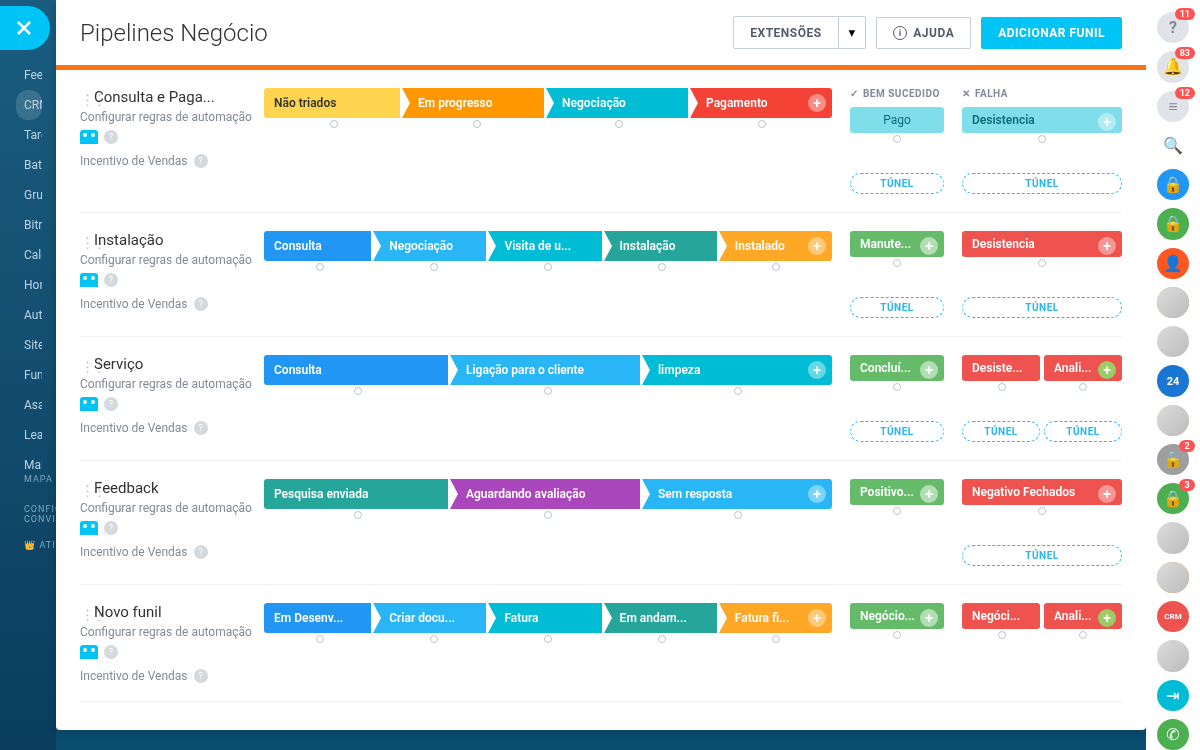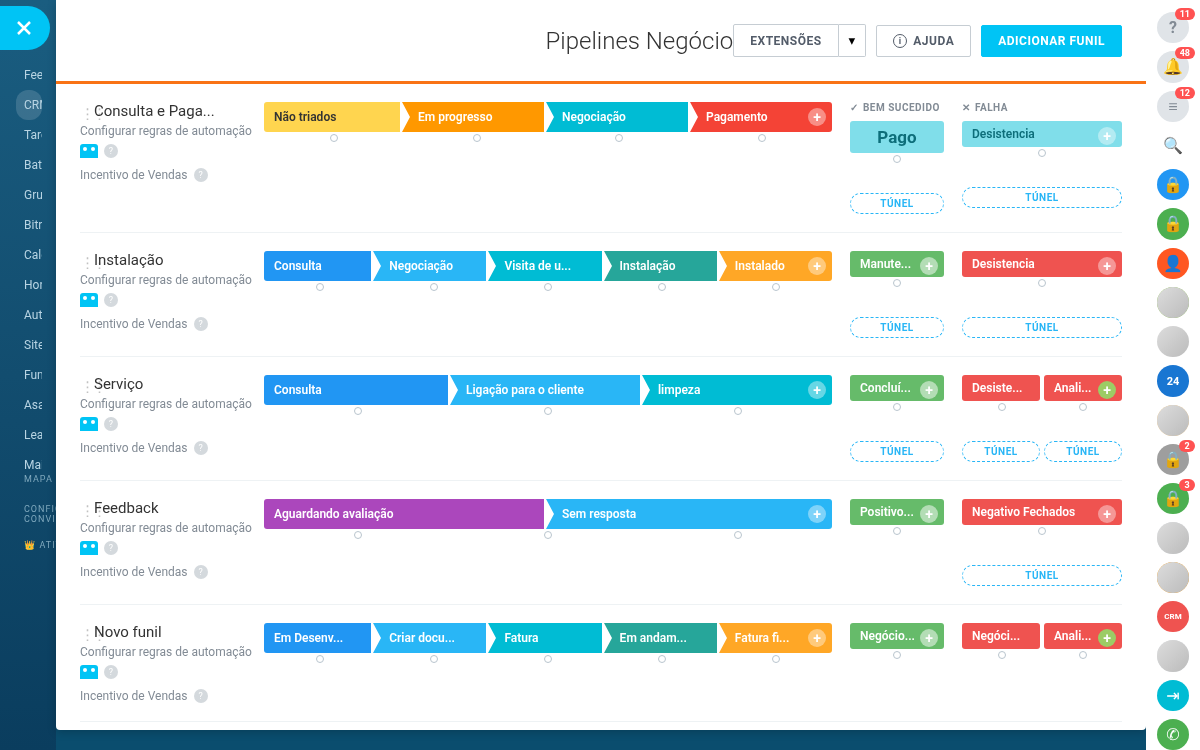--- a/index.html
+++ b/index.html
@@ -7,21 +7,21 @@
 .left-nav{position:absolute;left:0;top:0;width:56px;height:750px;background:linear-gradient(180deg,#1a5d80,#0a3d5e);color:#fff;font-size:12px}
 .hamburger{position:absolute;top:12px;left:18px;cursor:pointer}
 .hamburger div{width:18px;height:2px;background:#fff;margin:3px 0}
 .nav-items{position:absolute;top:60px;left:0;width:42px;color:#b8d4e3;font-size:12px;line-height:30px;padding-left:24px}
 .nav-items div{white-space:nowrap;overflow:hidden;cursor:pointer}
 .nav-items .active{background:rgba(255,255,255,.15);border-radius:12px;padding:0 8px;margin-left:-8px}
 .nav-section{position:absolute;bottom:200px;left:24px;color:#7fa8bd;font-size:9px;letter-spacing:1px}
 .main{position:absolute;left:56px;top:0;width:1090px;height:730px;background:#fff;border-radius:0 0 4px 4px;box-shadow:0 2px 10px rgba(0,0,0,.2)}
 .close-btn{position:absolute;left:-2px;top:6px;width:52px;height:44px;background:#00c4f5;border-radius:0 22px 22px 0;display:flex;align-items:center;justify-content:center;cursor:pointer;z-index:5}
 .close-btn svg{width:16px;height:16px}
-.header{padding:24px 24px;display:flex;align-items:center;justify-content:flex-end;border-bottom:3px solid #f97316}
+.header{padding:16px 24px;display:flex;align-items:center;justify-content:space-between;border-bottom:5px solid #f97316}
 .title{font-size:24px;font-weight:300;color:#333}
 .header-actions{display:flex;gap:10px;align-items:center}
 .btn{padding:8px 16px;border:1px solid #c6cdd3;border-radius:2px;background:#fff;font-size:12px;font-weight:700;color:#535c69;cursor:pointer;letter-spacing:.5px}
 .btn-split{display:flex}
 .btn-split .btn{border-radius:2px 0 0 2px}
 .btn-split .caret{border:1px solid #c6cdd3;border-left:none;border-radius:0 2px 2px 0;padding:8px 10px;background:#fff;cursor:pointer}
 .btn-help{display:flex;align-items:center;gap:6px}
 .btn-primary{background:#00c4f5;border-color:#00c4f5;color:#fff}
 .content{padding:0 24px 24px;height:640px;overflow-y:auto}
 .pipeline{border-bottom:1px solid #eef2f4;padding:18px 0;display:flex;gap:4px}
@@ -63,21 +63,21 @@
 .stage.teal span{color:#fff}
 .stage.amber{background:#ffa726;color:#ffa726}
 .stage.amber span{color:#fff}
 .stage.purple{background:#ab47bc;color:#ab47bc}
 .stage.purple span{color:#fff}
 .stage.no-arrow::after{display:none}
 .add-circle{width:18px;height:18px;border-radius:50%;background:rgba(255,255,255,.4);display:inline-flex;align-items:center;justify-content:center;position:absolute;right:6px;top:6px;font-size:14px;color:#fff}
 .dot-row{display:flex;gap:2px;margin-top:2px}
 .dot{flex:1;display:flex;justify-content:center}
 .dot span{width:8px;height:8px;border-radius:50%;border:1.5px solid #b8c4cd;background:#fff}
-.pill-success{background:#80deea;color:#0d6e7a;padding:6px 14px;border-radius:3px;font-size:17px;font-weight:700;text-align:center;cursor:pointer;white-space:nowrap;overflow:hidden;text-overflow:ellipsis}
+.pill-success{background:#80deea;color:#0d6e7a;padding:6px 14px;border-radius:3px;font-size:12px;font-weight:400;text-align:center;cursor:pointer;white-space:nowrap;overflow:hidden;text-overflow:ellipsis}
 .pill-green{background:#66bb6a;color:#fff;padding:6px 10px;border-radius:3px;font-size:12px;font-weight:600;cursor:pointer;position:relative;white-space:nowrap;overflow:hidden;text-overflow:ellipsis}
 .pill-fail{background:#80deea;color:#0d6e7a;padding:6px 10px;border-radius:3px;font-size:12px;font-weight:600;cursor:pointer;position:relative;white-space:nowrap;overflow:hidden;text-overflow:ellipsis}
 .pill-red{background:#ef5350;color:#fff;padding:6px 10px;border-radius:3px;font-size:12px;font-weight:600;cursor:pointer;position:relative;white-space:nowrap;overflow:hidden;text-overflow:ellipsis}
 .fail-row{display:flex;gap:4px}
 .fail-row>div{flex:1}
 .tunnel{margin-top:30px;border:1.5px dashed #29b6f6;border-radius:14px;padding:4px 12px;font-size:10px;font-weight:700;color:#29b6f6;text-align:center;letter-spacing:.5px;cursor:pointer}
 .check-icon::before{content:"✓ ";color:#828b95}
 .x-icon::before{content:"✕ ";color:#828b95}
 .add-funnel{padding:20px 0;font-size:12px;font-weight:700;color:#535c69;letter-spacing:.5px;cursor:pointer}
 .add-funnel::before{content:"+ ";font-size:14px;margin-right:8px}
@@ -331,20 +331,21 @@
   <div class="robot-row">
             <span class="robot-icon"></span>
             <span class="q-icon">?</span>
           </div>
   <div class="pipeline-sub2">Incentivo de Vendas <span class="q-icon">?</span></div>
         </div>
         <div class="stages-area">
           <div class="columns">
             <div class="col-progress">
               <div class="stage-row">
+                <div class="stage teal"><span>Pesquisa enviada</span></div>
                 <div class="stage purple"><span>Aguardando avaliação</span></div>
                 <div class="stage lightblue no-arrow" style="border-radius: 0px 3px 3px 0px;"><span>Sem resposta</span><span class="add-circle">+</span></div>
               </div>
               <div class="dot-row">
                 <div class="dot">
                   <span></span>
                 </div>
                 <div class="dot">
                   <span></span>
                 </div>
@@ -444,21 +445,21 @@
     </div>
 </div>
 
 <div class="right-rail" id="rail">
     <div class="rail-icon" style="background: rgb(224, 228, 232);">
       <span style="color:#828b95;font-weight:700">?</span>
       <span class="badge">11</span>
     </div>
     <div class="rail-icon" style="background: rgb(224, 228, 232);">
       <span style="color:#828b95">🔔</span>
-      <span class="badge">48</span>
+      <span class="badge">83</span>
     </div>
     <div class="rail-icon" style="background: rgb(224, 228, 232);">
       <span style="color:#828b95;font-size:16px">≡</span>
       <span class="badge">12</span>
     </div>
     <div class="rail-icon" style="background: rgb(255, 255, 255);">
       <span style="color:#828b95">🔍</span>
     </div>
     <div class="rail-icon" style="background: rgb(33, 150, 243);">
       <span style="color:#fff">🔒</span>

